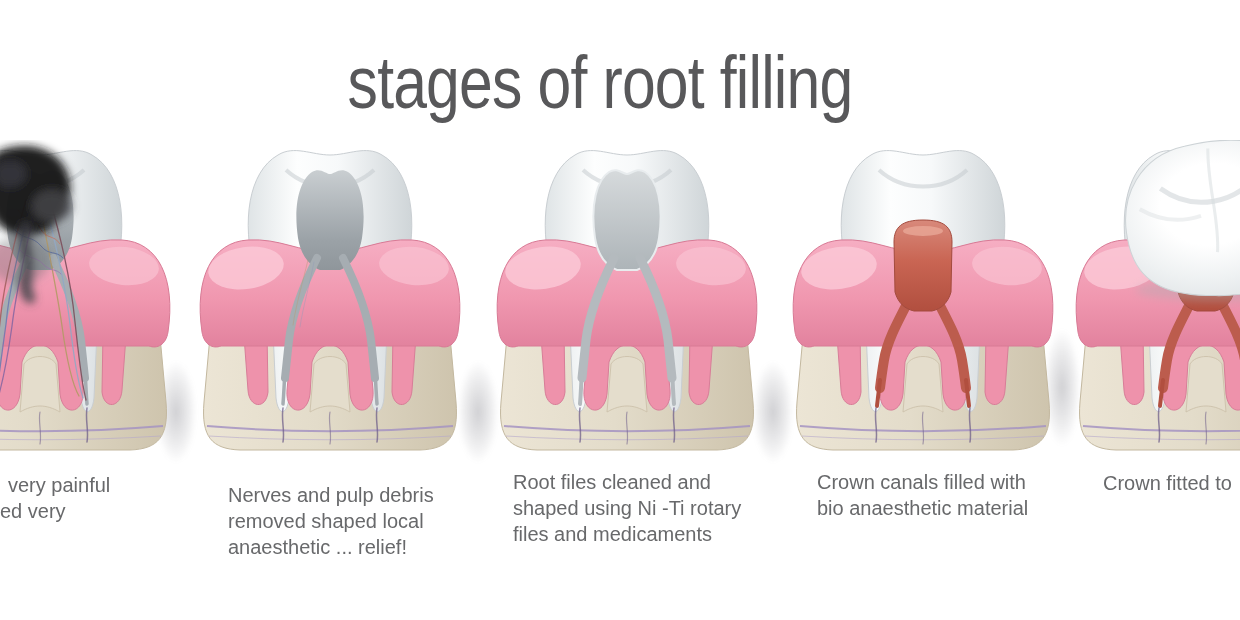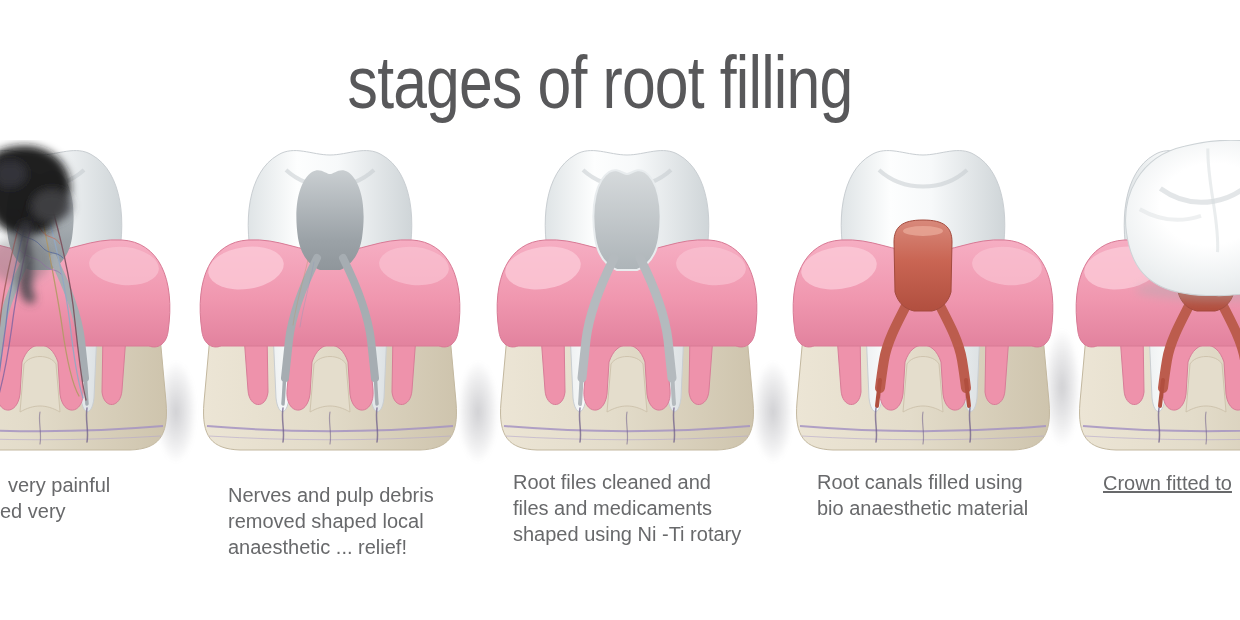--- a/index.html
+++ b/index.html
@@ -20,21 +20,21 @@
     position:absolute;
     color:#68696b;
     font-size:20px;line-height:26px;
     white-space:nowrap;
   }
   .cap-1{left:0;top:472px;}
   .cap-1 .line-0{padding-left:8px;}
   .cap-2{left:228px;top:482px;}
   .cap-3{left:513px;top:469px;}
   .cap-4{left:817px;top:469px;}
-  .cap-5{left:1103px;top:470px;text-decoration:underline;}
+  .cap-5{left:1103px;top:470px;}
   .tooth-svg{position:absolute;width:280px;height:320px;top:140px;}
   .t1{left:-100px;}
   .t2{left:190px;}
   .t3{left:487px;}
   .t4{left:783px;}
   .t5{left:1066px;}
   .smudge{
     position:absolute;
     background:radial-gradient(ellipse at center, rgba(100,100,110,.30) 0%, rgba(100,100,110,.12) 45%, rgba(100,100,110,0) 72%);
     filter:blur(2px);
@@ -248,22 +248,22 @@
   <div class="line-0">very painful</div>
   <div>ed very</div>
 </div>
 <div class="stage-caption cap-2">
   <div>Nerves and pulp debris</div>
   <div>removed shaped local</div>
   <div>anaesthetic ... relief!</div>
 </div>
 <div class="stage-caption cap-3">
   <div>Root files cleaned and</div>
+  <div>shaped using Ni -Ti rotary</div>
   <div>files and medicaments</div>
-  <div>shaped using Ni -Ti rotary</div>
 </div>
 <div class="stage-caption cap-4">
-  <div>Root canals filled using</div>
+  <div>Crown canals filled with</div>
   <div>bio anaesthetic material</div>
 </div>
 <div class="stage-caption cap-5">
   <div>Crown fitted to</div>
 </div>
 
 </body></html>

